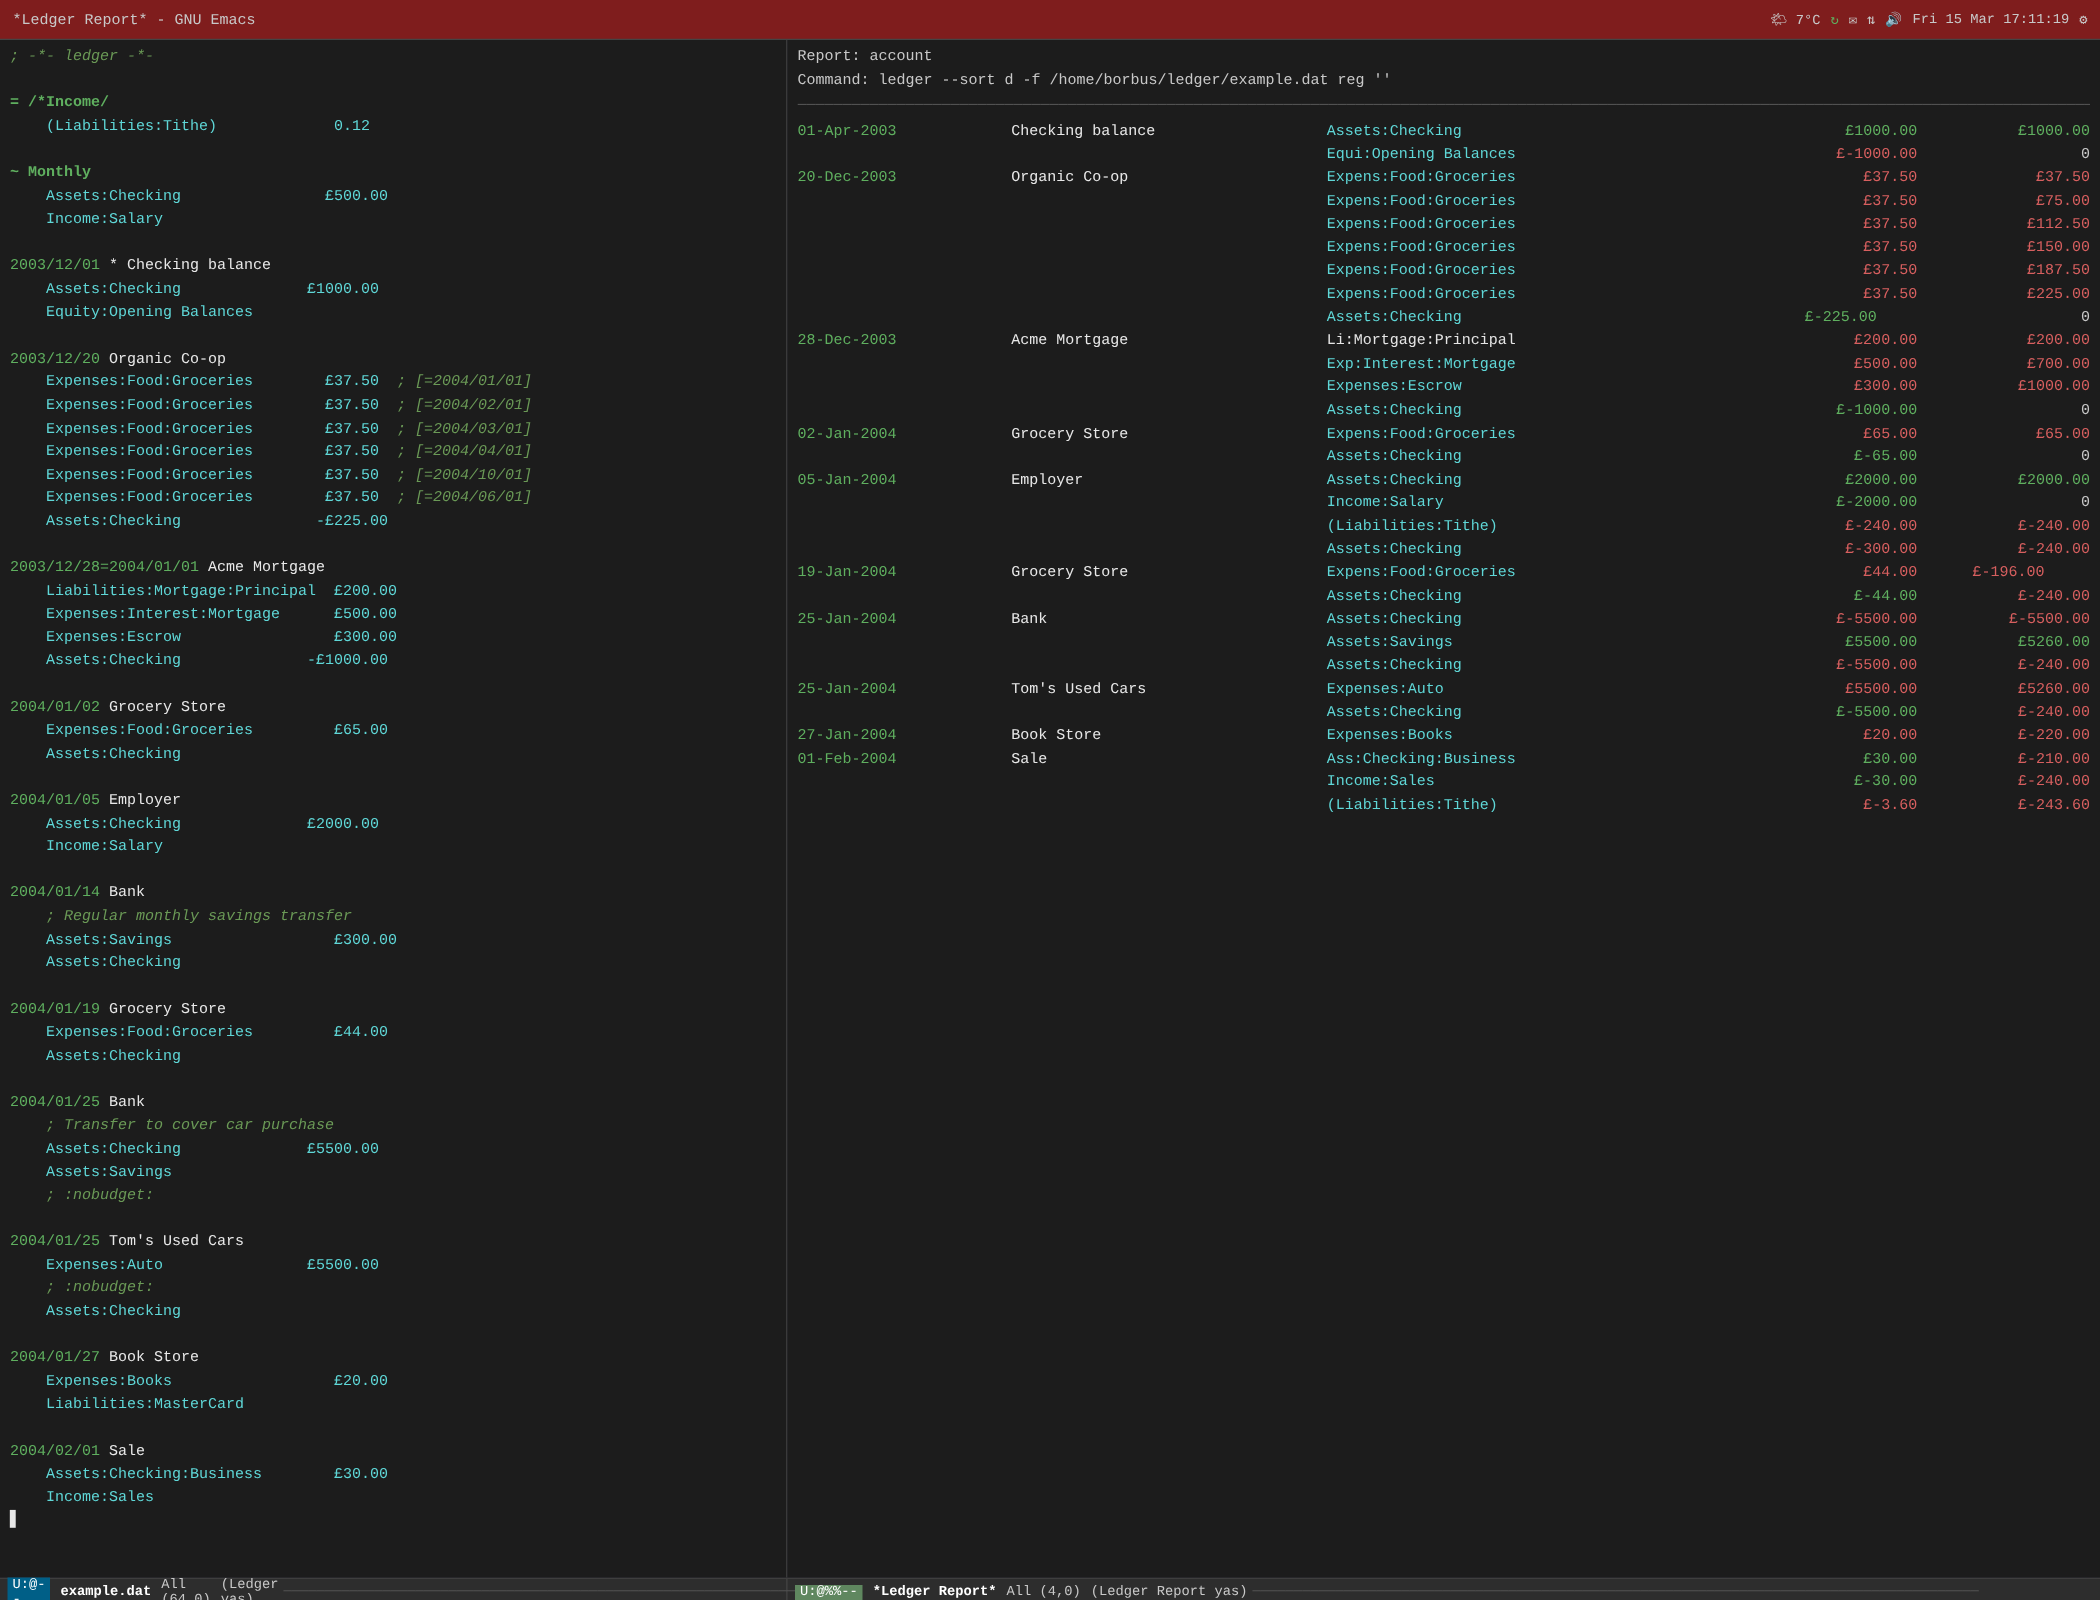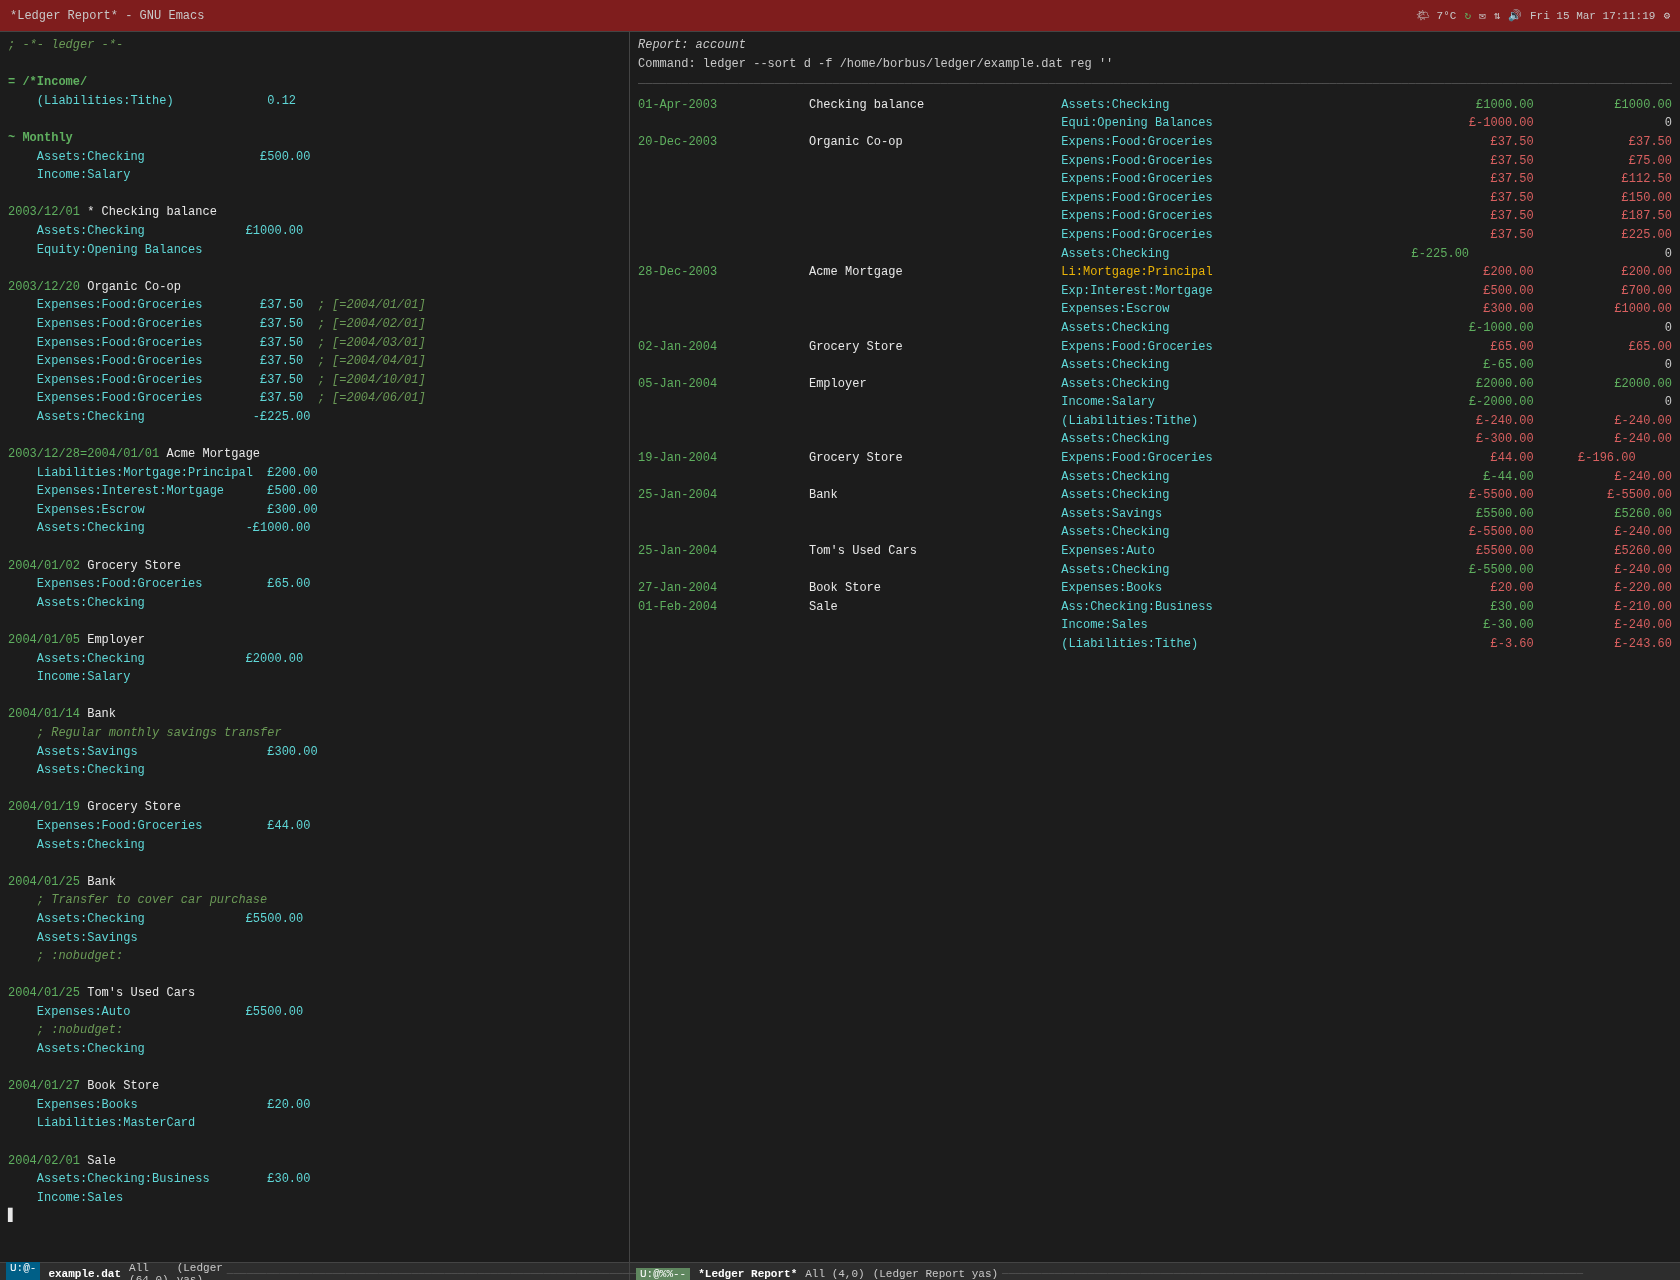--- a/index.html
+++ b/index.html
@@ -170,21 +170,21 @@
 <span class="cyan">    Liabilities:MasterCard</span>
 
 <span class="green">2004/02/01 <span class="white">Sale</span></span>
 <span class="cyan">    Assets:Checking:Business        £30.00</span>
 <span class="cyan">    Income:Sales</span>
 <span class="white">▋</span></pre>
   </div>
 
   <div class="right-pane">
     <div>
-      <div style="color:#c8c8c8;font-style:italic;">Report: account</div>
+      <div style="color:#c8c8c8;">Report: account</div>
       <div style="color:#c8c8c8;">Command: ledger --sort d -f /home/borbus/ledger/example.dat reg ''</div>
     </div>
     <div style="color:#555; overflow:hidden; white-space:nowrap; margin:2px 0;">─────────────────────────────────────────────────────────────────────────────────────────────────────────────────────────────────────────────────────</div>
     <table style="border-collapse:collapse; font-size:12px; font-family:'Courier New',monospace; width:100%;">
       <tbody id="report-tbody">
           <tr>
     <td style="min-width:105px;color:#5faf5f;padding-right:8px;">01-Apr-2003</td>
     <td style="min-width:155px;color:#e8e8e8;padding-right:8px;">Checking balance</td>
     <td style="min-width:215px;color:#5fd7d7;padding-right:8px;">Assets:Checking</td>
     <td style="min-width:80px;text-align:right;color:#5faf5f;padding-right:8px;">£1000.00</td>
@@ -236,27 +236,27 @@
     <td style="min-width:105px;color:#5faf5f;padding-right:8px;"></td>
     <td style="min-width:155px;color:#e8e8e8;padding-right:8px;"></td>
     <td style="min-width:215px;color:#5fd7d7;padding-right:8px;">Expens:Food:Groceries</td>
     <td style="min-width:80px;text-align:right;color:#d75f5f;padding-right:8px;">£37.50</td>
     <td style="min-width:80px;text-align:right;color:#d75f5f;">£225.00</td>
   </tr>
           <tr>
     <td style="min-width:105px;color:#5faf5f;padding-right:8px;"></td>
     <td style="min-width:155px;color:#e8e8e8;padding-right:8px;"></td>
     <td style="min-width:215px;color:#5fd7d7;padding-right:8px;">Assets:Checking</td>
-    <td style="min-width:80px;text-align:left;color:#5faf5f;padding-right:8px;">£-225.00</td>
+    <td style="min-width:80px;text-align:center;color:#5faf5f;padding-right:8px;">£-225.00</td>
     <td style="min-width:80px;text-align:right;color:#c8c8c8;">0</td>
   </tr>
           <tr>
     <td style="min-width:105px;color:#5faf5f;padding-right:8px;">28-Dec-2003</td>
     <td style="min-width:155px;color:#e8e8e8;padding-right:8px;">Acme Mortgage</td>
-    <td style="min-width:215px;color:#eab308;padding-right:8px;margin-left:20px;">Li:Mortgage:Principal</td>
+    <td style="min-width:215px;color:#e5e5e5;padding-right:8px;margin-left:20px;">Li:Mortgage:Principal</td>
     <td style="min-width:80px;text-align:right;color:#d75f5f;padding-right:8px;">£200.00</td>
     <td style="min-width:80px;text-align:right;color:#d75f5f;">£200.00</td>
   </tr>
           <tr>
     <td style="min-width:105px;color:#5faf5f;padding-right:8px;"></td>
     <td style="min-width:155px;color:#e8e8e8;padding-right:8px;"></td>
     <td style="min-width:215px;color:#5fd7d7;padding-right:8px;">Exp:Interest:Mortgage</td>
     <td style="min-width:80px;text-align:right;color:#d75f5f;padding-right:8px;">£500.00</td>
     <td style="min-width:80px;text-align:right;color:#d75f5f;">£700.00</td>
   </tr>

